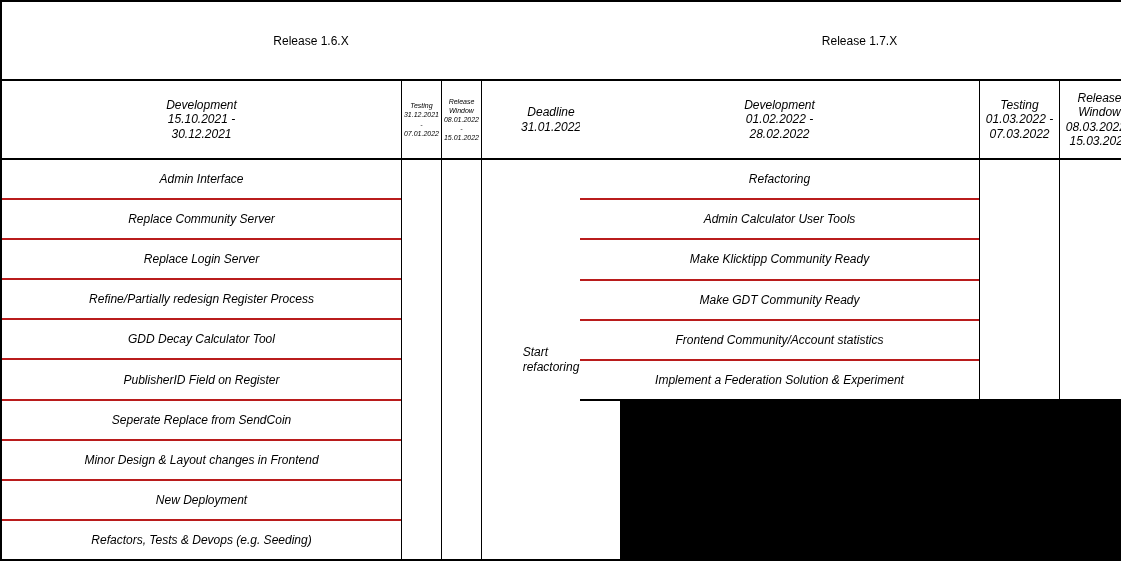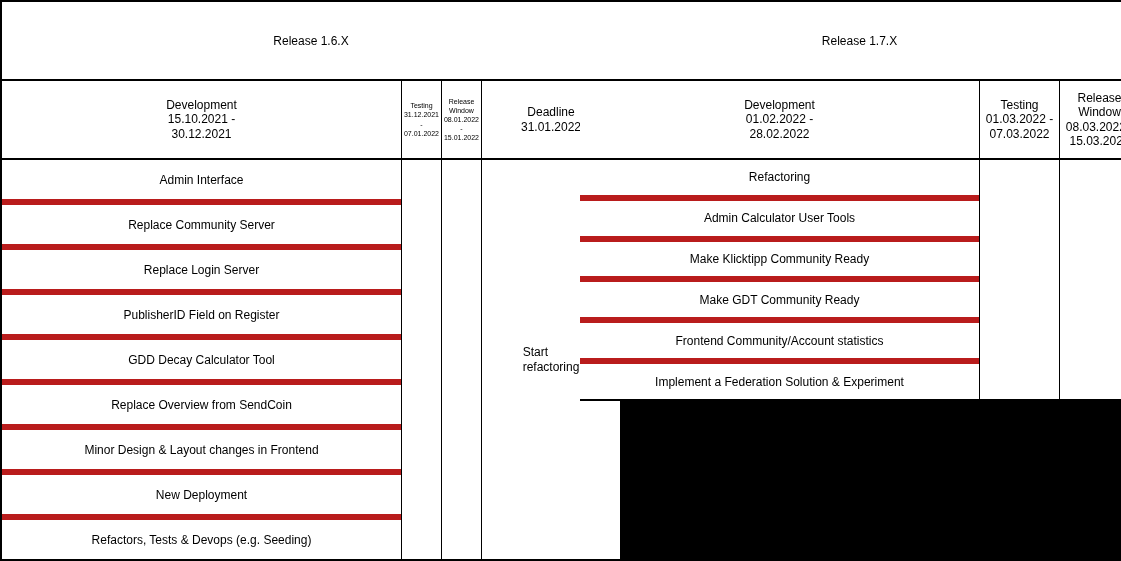--- a/index.html
+++ b/index.html
@@ -40,20 +40,21 @@
     border-bottom: 2px solid #000000;
     display: flex;
     align-items: center;
     justify-content: center;
     font-size: 12px;
   }
   .body {
     flex: 1;
     display: flex;
     min-height: 0;
+    font-style: italic;
   }
   .col {
     box-sizing: border-box;
     border-right: 1px solid #000000;
     display: flex;
     flex-direction: column;
     min-width: 0;
   }
   .col:last-child { border-right: none; }
   .col-tasks   { width: 400px; flex: none; }
@@ -78,21 +79,21 @@
   }
   .task-rows {
     flex: 1;
     display: flex;
     flex-direction: column;
     min-height: 0;
   }
   .task-row {
     flex: 1;
     box-sizing: border-box;
-    border-bottom: 6px solid #b91c1c;
+    border-bottom: 2px solid #b91c1c;
     display: flex;
     align-items: center;
     justify-content: center;
     text-align: center;
     font-size: 12px;
     padding: 0 6px;
   }
   .task-row:last-child { border-bottom: none; }
   .tall-cell {
     flex: 1;
@@ -115,23 +116,24 @@
     <div class="body">
       <div class="col col-tasks">
         <div class="col-header">Development
 15.10.2021 -
 30.12.2021</div>
         <div class="task-rows">
 
         <div class="task-row">Admin Interface</div>
             <div class="task-row">Replace Community Server</div>
             <div class="task-row">Replace Login Server</div>
+            <div class="task-row">Refine/Partially redesign Register Process</div>
+            <div class="task-row">GDD Decay Calculator Tool</div>
             <div class="task-row">PublisherID Field on Register</div>
-            <div class="task-row">GDD Decay Calculator Tool</div>
-            <div class="task-row">Replace Overview from SendCoin</div>
+            <div class="task-row">Seperate Replace from SendCoin</div>
             <div class="task-row">Minor Design &amp; Layout changes in Frontend</div>
             <div class="task-row">New Deployment</div>
             <div class="task-row">Refactors, Tests &amp; Devops (e.g. Seeding)</div>
           </div>
       </div>
       <div class="col col-narrow">
         <div class="col-header tiny">Testing
 31.12.2021
 -
 07.01.2022</div>

